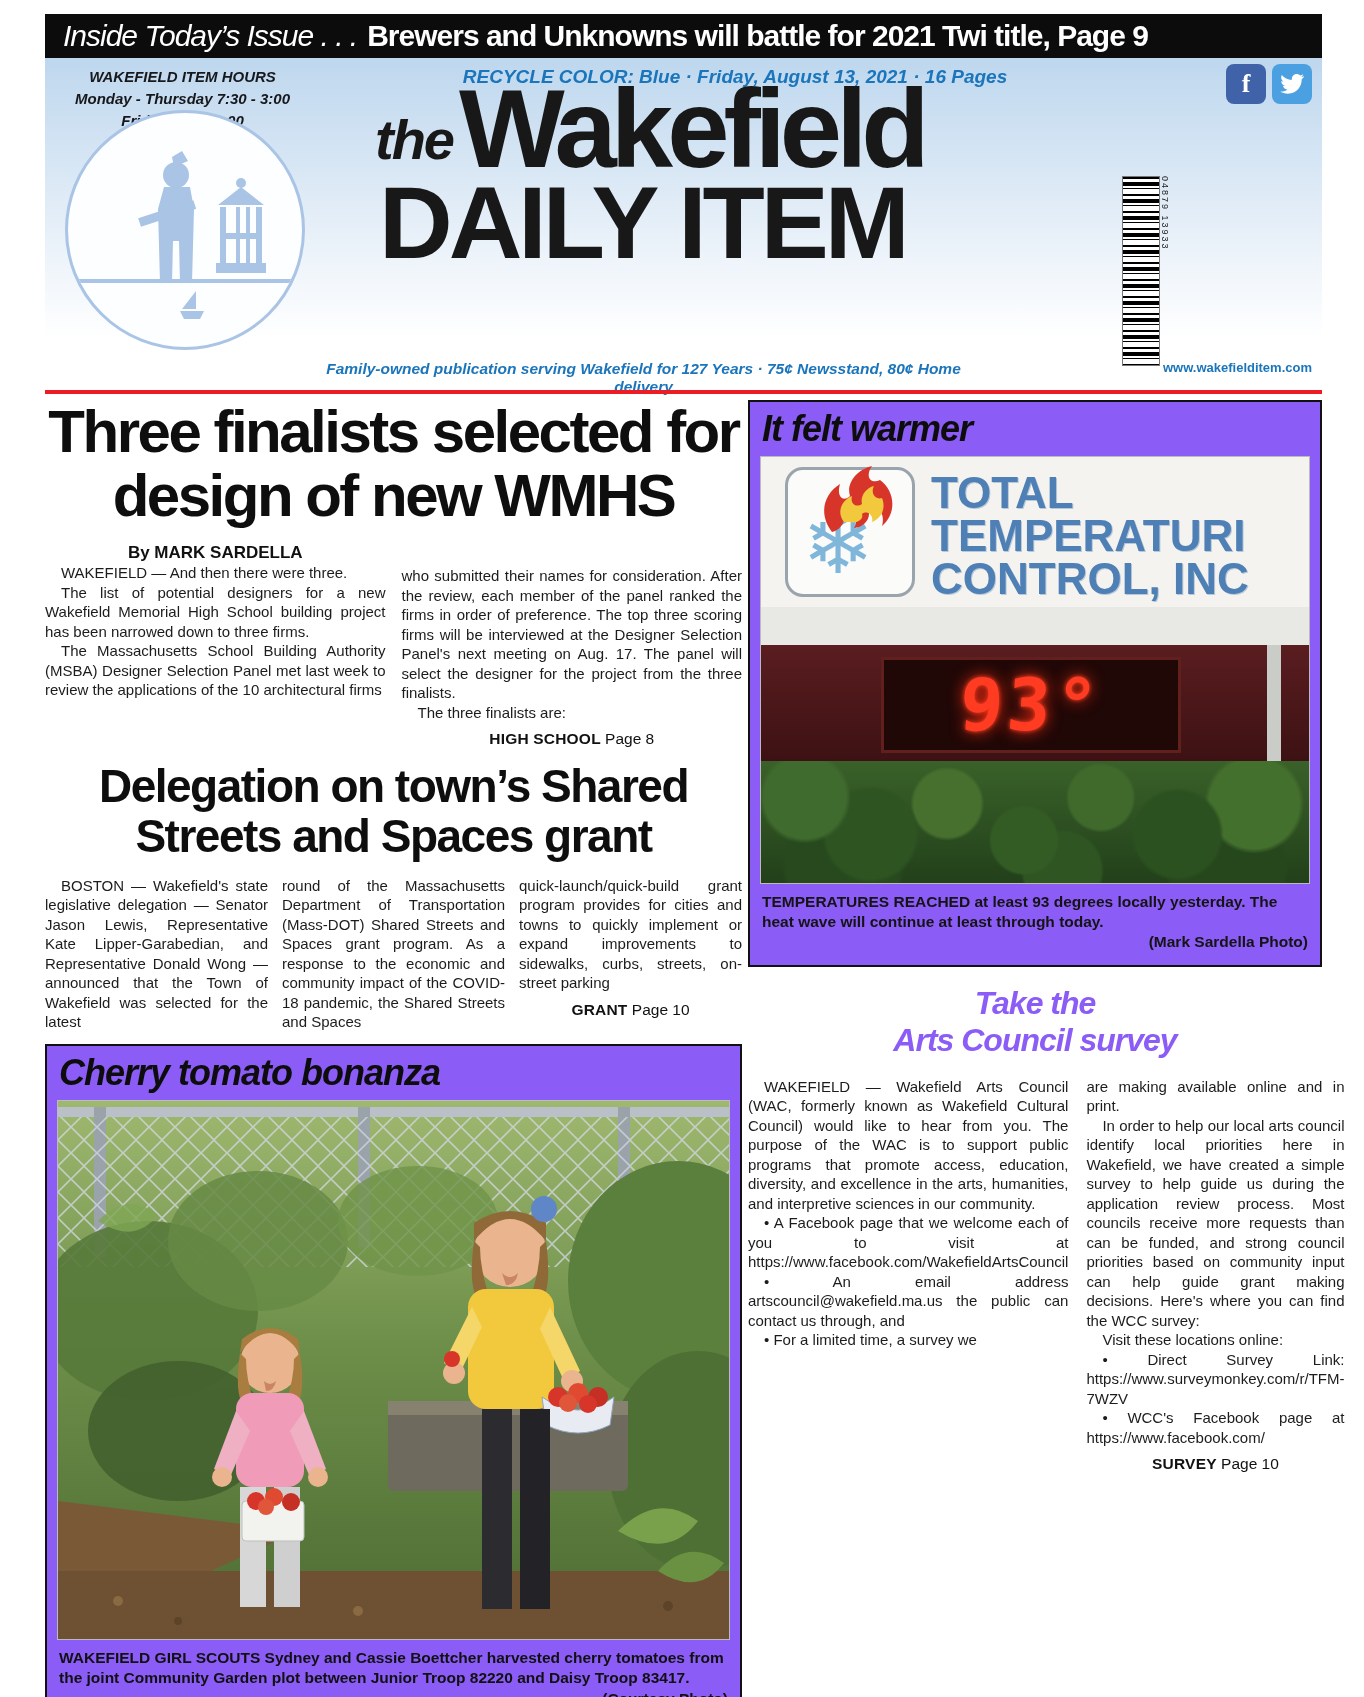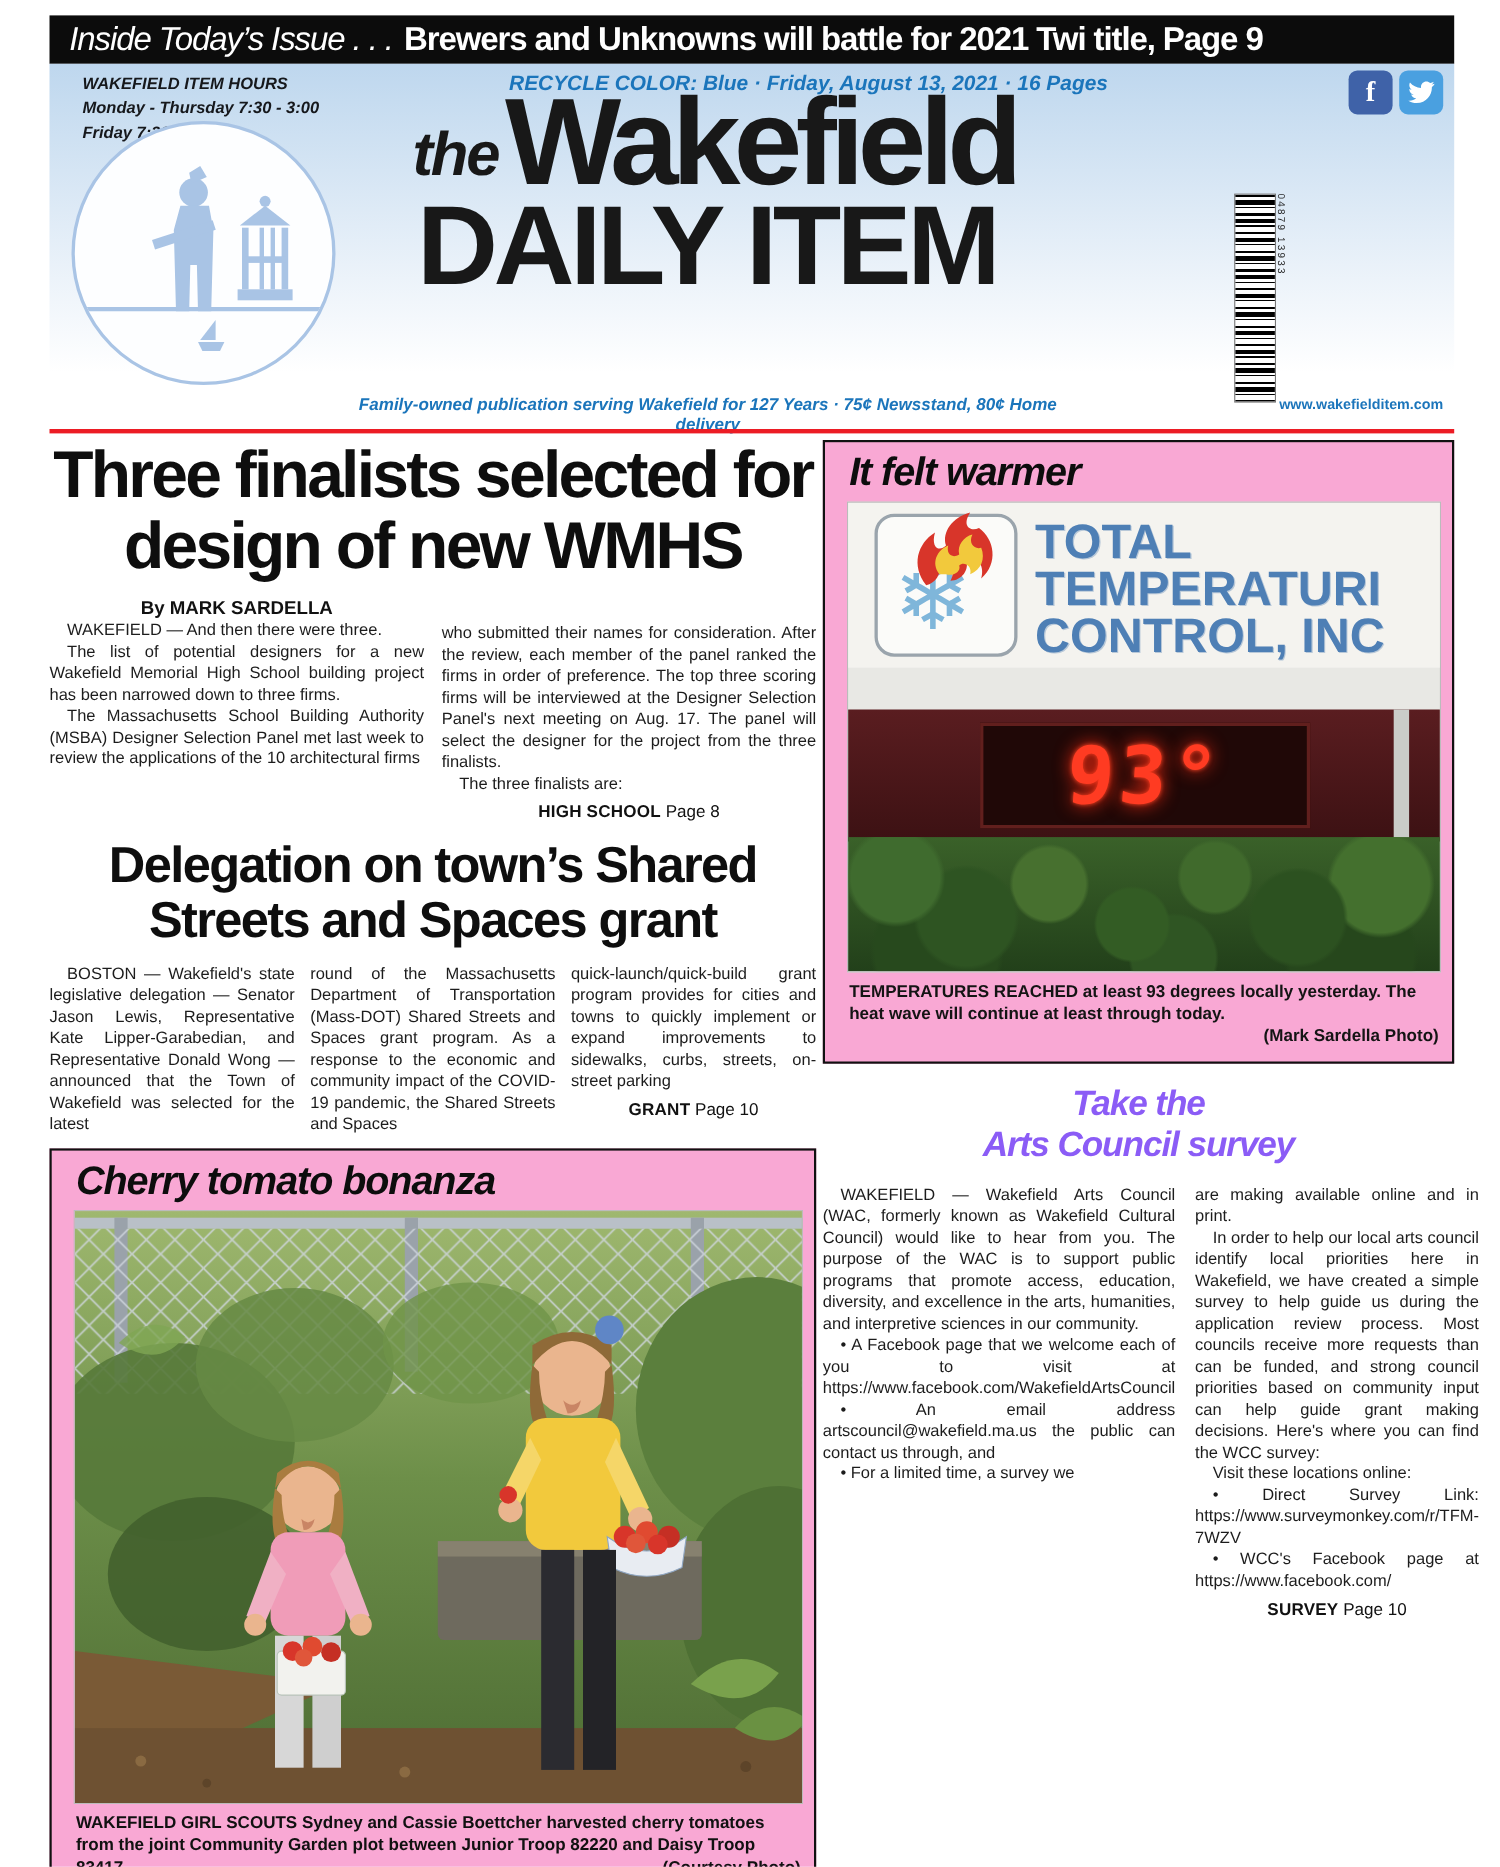--- a/index.html
+++ b/index.html
@@ -15,21 +15,21 @@
     background:#0c0c0c; color:#fff; display:flex; align-items:center;
     padding:0 18px; white-space:nowrap;
   }
   .banner .lead { font-style:italic; font-weight:normal; font-size:30px; letter-spacing:-1px; }
   .banner .rest { font-weight:bold; font-size:30px; letter-spacing:-1px; margin-left:10px; }
   
   .header {
     position:absolute; left:45px; right:42px; top:58px; height:330px;
     background:linear-gradient(#bed7ee, #e9f1f9 55%, #ffffff 85%);
   }
-  .hours { position:absolute; left:30px; top:8px; text-align:left; font-style:italic; font-weight:bold; font-size:15px; line-height:1.45; color:#16181c; }
+  .hours { position:absolute; left:30px; top:8px; text-align:center; font-style:italic; font-weight:bold; font-size:15px; line-height:1.45; color:#16181c; }
   .hours .t { font-style:normal; }
   .recycle { position:absolute; left:370px; top:8px; width:640px; text-align:center;
     color:#1b75bb; font-weight:bold; font-style:italic; font-size:19px; }
   .social { position:absolute; right:10px; top:6px; display:flex; gap:6px; }
   .icon-sq { width:40px; height:40px; border-radius:8px; display:flex; align-items:center; justify-content:center; }
   .fb { background:#3f62a8; color:#fff; font-weight:bold; font-size:26px; font-family:"Liberation Serif",serif; }
   .tw { background:#4aa0e0; }
   .logo-circle {
     position:absolute; left:20px; top:52px; width:240px; height:240px;
     background:#fdfeff; border:3px solid #a9c4e5; border-radius:50%;
@@ -64,21 +64,21 @@
   .bodytext { font-size:15px; line-height:1.3; text-align:justify; color:#1c1c1c; }
   .bodytext p { text-indent:16px; }
   .no-ind p:first-child { text-indent:0; }
   .jump { text-align:center; font-size:15.5px; margin-top:8px; }
   .jump b { letter-spacing:0.2px; }
   
   .h2a { text-align:center; font-weight:bold; font-size:46px; letter-spacing:-1.5px; line-height:1.08; margin-top:14px; color:#0e0e0e; }
   .cols3 { display:flex; gap:14px; margin-top:14px; }
   .cols3 .col { flex:1; }
   
-  .photobox { border:2.5px solid #111; background:#f9a8d4;padding-left:10px; }
+  .photobox { border:2.5px solid #111; background:#8b5cf6; }
   .box-head { font-style:italic; font-weight:bold; font-size:36px; letter-spacing:-1px; padding:6px 10px 4px 12px; color:#0d0d0d; }
   .caption { font-size:15.5px; font-weight:bold; line-height:1.3; padding:8px 12px 10px; color:#141414; }
   .caption .credit { display:block; text-align:right; }
   
   .warmer { position:absolute; left:0; top:0; width:574px; height:567px; }
   .warm-photo { margin:2px 10px 0; height:428px; position:relative; overflow:hidden; background:#e8e8e4; border:1px solid #bbb; }
   .sign-top { position:absolute; left:0; top:0; right:0; height:150px; background:#f4f3ef; }
   .sign-logo { position:absolute; left:24px; top:10px; width:130px; height:130px; border:3px solid #9aa4ac; border-radius:18px; background:#fbfbf9; }
   .snowflake { position:absolute; left:14px; top:30px; font-size:86px; color:#7fb6da; line-height:1; }
   .flame { position:absolute; left:28px; top:-14px; }
@@ -215,21 +215,21 @@
       </div>
     </div>
 
     <div>
       <div class="h2a">Delegation on town’s Shared Streets and Spaces grant</div>
       <div class="cols3">
         <div class="col bodytext">
             <p>BOSTON — Wakefield's state legislative delegation — Senator Jason Lewis, Representative Kate Lipper-Garabedian, and Representative Donald Wong —announced that the Town of Wakefield was selected for the latest</p>
           </div>
         <div class="col bodytext no-ind">
-            <p>round of the Massachusetts Department of Transportation (Mass-DOT) Shared Streets and Spaces grant program. As a response to the economic and community impact of the COVID-19 pandemic, the Shared Streets and Spaces</p>
+            <p>round of the Massachusetts Department of Transportation (Mass-DOT) Shared Streets and Spaces grant program. As a response to the economic and community impact of the COVID-18 pandemic, the Shared Streets and Spaces</p>
           </div>
         <div class="col">
           <div class="bodytext no-ind">
               <p>quick-launch/quick-build grant program provides for cities and towns to quickly implement or expand improvements to sidewalks, curbs, streets, on-street parking</p>
             </div>
           <div class="jump">
             <b>GRANT</b><span> Page 10</span>
           </div>
         </div>
       </div>

